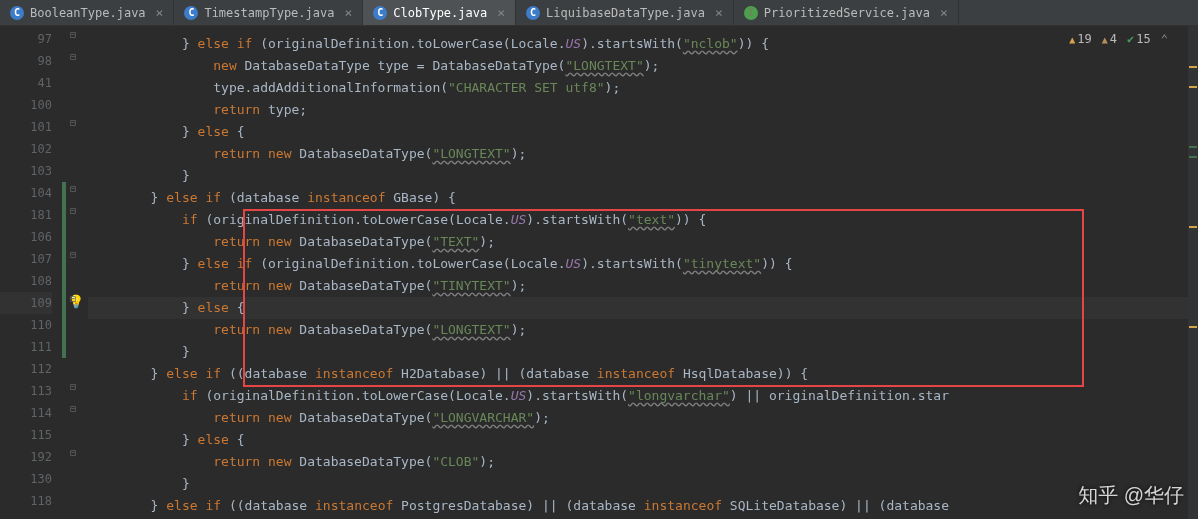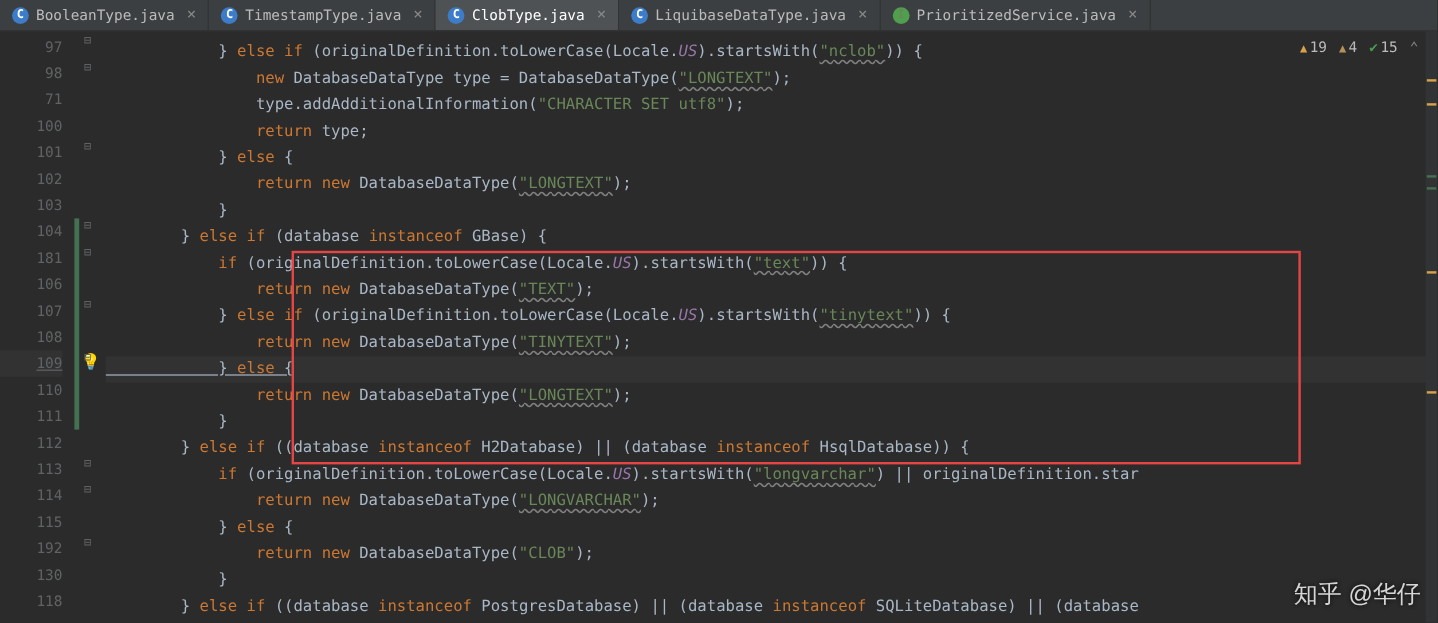--- a/index.html
+++ b/index.html
@@ -11,27 +11,27 @@
 .ficon { width:14px; height:14px; border-radius:50%; display:flex; align-items:center; justify-content:center; background:#3d7cc9; color:#fff; font-size:10px; font-weight:bold; }
 .ficon.green { background:#4ea04e; }
 .editor { display:flex; height:calc(100% - 26px); position:relative; }
 .gutter { width:60px; text-align:right; padding-right:8px; color:#606366; user-select:none; line-height:22px; font-size:12px; padding-top:2px; }
 .marks { width:28px; position:relative; }
 .marks .fold { position:absolute; left:10px; color:#606366; font-size:10px; cursor:pointer; }
 .marks .greenbar { position:absolute; left:2px; width:4px; background:#447152; }
 .marks .bulb { position:absolute; left:8px; font-size:13px; }
 .code { flex:1; line-height:22px; white-space:pre; padding-top:7px; overflow:hidden; position:relative; }
 .line { height:22px; }
-.line.hl { background:#323232;text-decoration:underline; }
+.line.hl { background:#323232; }
 .kw { color:#cc7832; }
 .str { color:#6a8759; }
 .field { color:#9876aa; font-style:italic; }
 .green { color:#6a8759; }
 .underline { text-decoration:underline wavy #808080; text-underline-offset:2px; }
-.stats { position:absolute; top:32px; right:16px; display:flex; gap:10px; align-items:center; color:#bbb; font-size:12px; }
+.stats { position:absolute; top:32px; right:30px; display:flex; gap:10px; align-items:center; color:#bbb; font-size:12px; }
 .stats .warn::before { content:"▲"; color:#d6a24a; margin-right:2px; font-size:10px; }
 .stats .warn2::before { content:"▲"; color:#b39159; margin-right:2px; font-size:10px; }
 .stats .check::before { content:"✔"; color:#499c54; margin-right:2px; font-weight:bold; }
 .stats .chev { color:#888; cursor:pointer; }
 .redbox { position:absolute; border:2px solid #e64545; pointer-events:none; }
 .watermark { position:absolute; right:14px; bottom:10px; color:#e8e8e8; font-size:20px; font-family:'Microsoft YaHei','PingFang SC',sans-serif; opacity:.9; text-shadow:0 0 4px #000;margin-left:36px; }
 .rightstrip { position:absolute; right:0; top:26px; bottom:0; width:10px; background:#313335; }
 .rightstrip div { position:absolute; left:1px; right:1px; height:2px; }
 </style>
 </head>
@@ -62,21 +62,21 @@
       <span class="ficon green">I</span>
       <span>PrioritizedService.java</span>
       <span class="close">×</span>
     </div>
   </div>
 
 <div class="editor">
   <div class="gutter" id="gutter">
       <div class="line">97</div>
       <div class="line">98</div>
-      <div class="line">71</div>
+      <div class="line">41</div>
       <div class="line">100</div>
       <div class="line">101</div>
       <div class="line">102</div>
       <div class="line">103</div>
       <div class="line">104</div>
       <div class="line">181</div>
       <div class="line">106</div>
       <div class="line">107</div>
       <div class="line">108</div>
       <div class="line hl">109</div>

